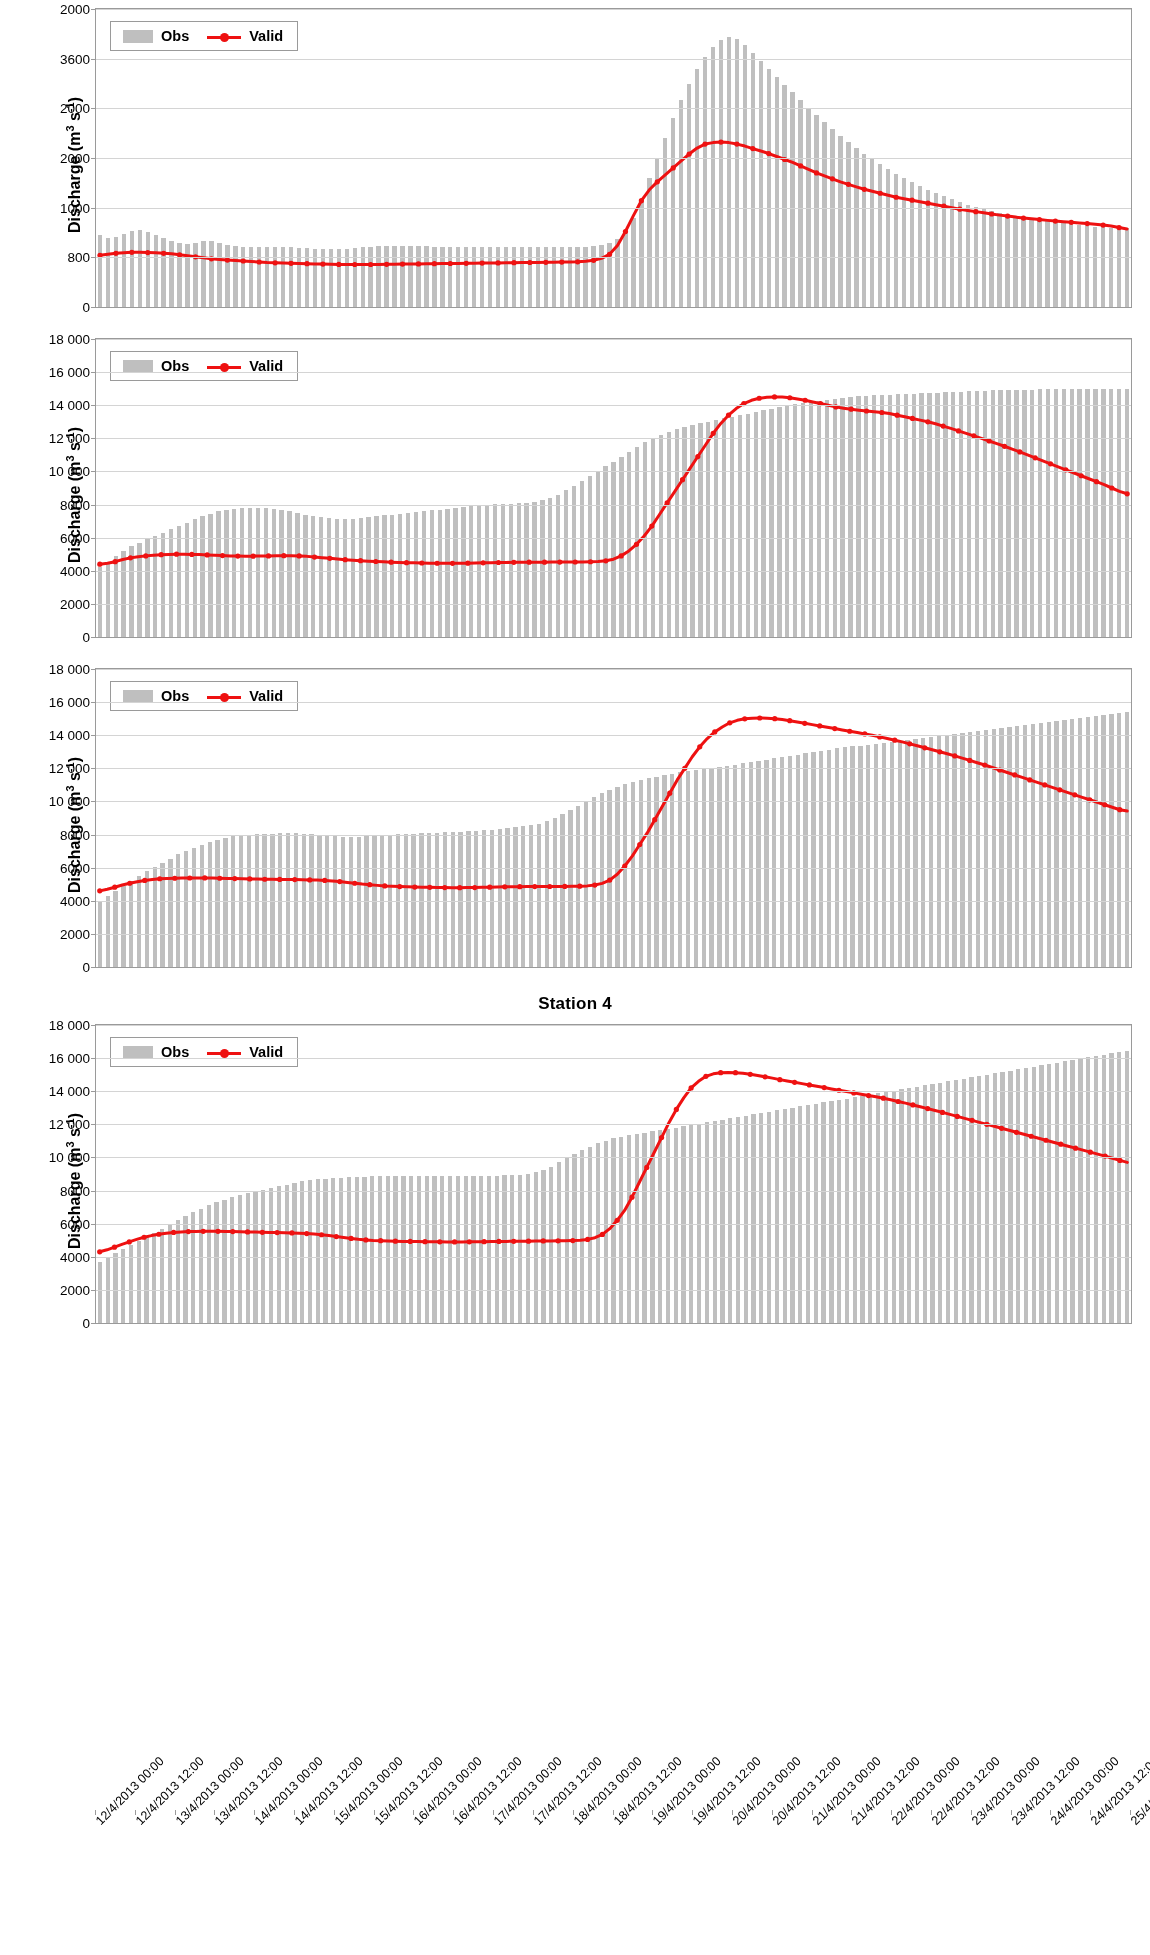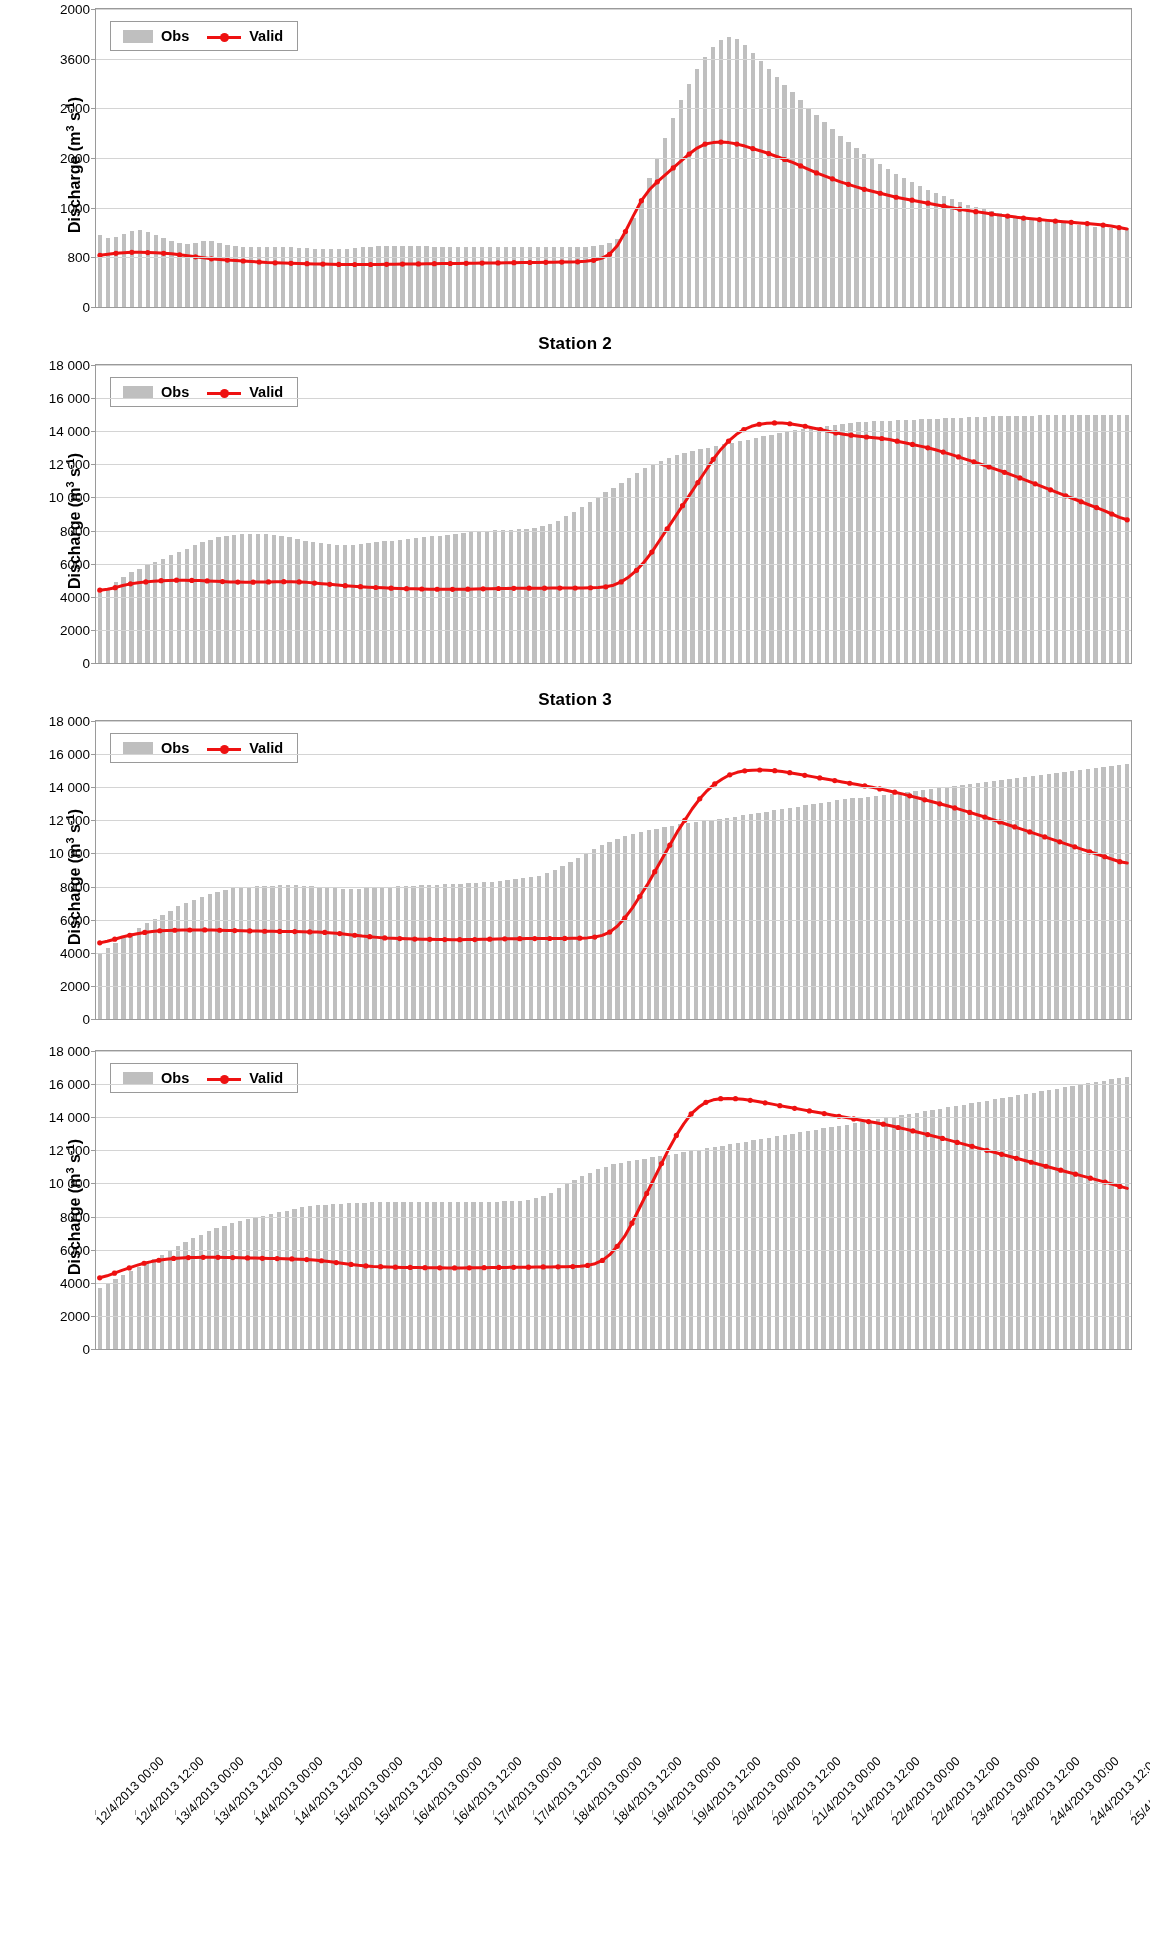--- a/index.html
+++ b/index.html
@@ -292,21 +292,20 @@
           <div class="tickmark" style="top: 49.6667px;"></div>
           <div class="ytick" style="top: 49.6667px;">3600</div>
           <div class="gridline" style="top: 0px;"></div>
           <div class="tickmark" style="top: 0px;"></div>
           <div class="ytick" style="top: 0px;">2000</div>
         </div>
     </div>
   </div>
 
   <div class="panel">
-    <div class="panel-title">Station 2</div>
     <div class="plot-wrap">
       <div class="ylabel">
         <span>Discharge (m</span><sup>3</sup><span> s</span><sup>-1</sup><span>)</span>
       </div>
       <div class="axisbox" id="ax1">
         <div class="bars" id="bars1">
             <div class="bar" style="left: 1.77767px; width: 4.34542px; height: 69.5333px; background: rgb(191, 191, 191);"></div>
             <div class="bar" style="left: 9.67844px; width: 4.34542px; height: 74.5px; background: rgb(191, 191, 191);"></div>
             <div class="bar" style="left: 17.5792px; width: 4.34542px; height: 81.1222px; background: rgb(191, 191, 191);"></div>
             <div class="bar" style="left: 25.48px; width: 4.34542px; height: 86.0889px; background: rgb(191, 191, 191);"></div>
@@ -549,21 +548,20 @@
           <div class="tickmark" style="top: 33.1111px;"></div>
           <div class="ytick" style="top: 33.1111px;">16 000</div>
           <div class="gridline" style="top: 0px;"></div>
           <div class="tickmark" style="top: 0px;"></div>
           <div class="ytick" style="top: 0px;">18 000</div>
         </div>
     </div>
   </div>
 
   <div class="panel">
-    <div class="panel-title">Station 3</div>
     <div class="plot-wrap">
       <div class="ylabel">
         <span>Discharge (m</span><sup>3</sup><span> s</span><sup>-1</sup><span>)</span>
       </div>
       <div class="axisbox" id="ax2">
         <div class="bars" id="bars2">
             <div class="bar" style="left: 1.7642px; width: 4.3125px; height: 66.2222px; background: rgb(191, 191, 191);"></div>
             <div class="bar" style="left: 9.60511px; width: 4.3125px; height: 71.1889px; background: rgb(191, 191, 191);"></div>
             <div class="bar" style="left: 17.446px; width: 4.3125px; height: 76.1556px; background: rgb(191, 191, 191);"></div>
             <div class="bar" style="left: 25.2869px; width: 4.3125px; height: 81.1222px; background: rgb(191, 191, 191);"></div>
@@ -808,20 +806,21 @@
           <div class="tickmark" style="top: 33.1111px;"></div>
           <div class="ytick" style="top: 33.1111px;">16 000</div>
           <div class="gridline" style="top: 0px;"></div>
           <div class="tickmark" style="top: 0px;"></div>
           <div class="ytick" style="top: 0px;">18 000</div>
         </div>
     </div>
   </div>
 
   <div class="panel">
+    <div class="panel-title">Station 4</div>
     <div class="plot-wrap">
       <div class="ylabel">
         <span>Discharge (m</span><sup>3</sup><span> s</span><sup>-1</sup><span>)</span>
       </div>
       <div class="axisbox" id="ax3">
         <div class="bars" id="bars3">
             <div class="bar" style="left: 1.75094px; width: 4.28008px; height: 61.2556px; background: rgb(191, 191, 191);"></div>
             <div class="bar" style="left: 9.53289px; width: 4.28008px; height: 65.3944px; background: rgb(191, 191, 191);"></div>
             <div class="bar" style="left: 17.3148px; width: 4.28008px; height: 69.5333px; background: rgb(191, 191, 191);"></div>
             <div class="bar" style="left: 25.0968px; width: 4.28008px; height: 73.6722px; background: rgb(191, 191, 191);"></div>

